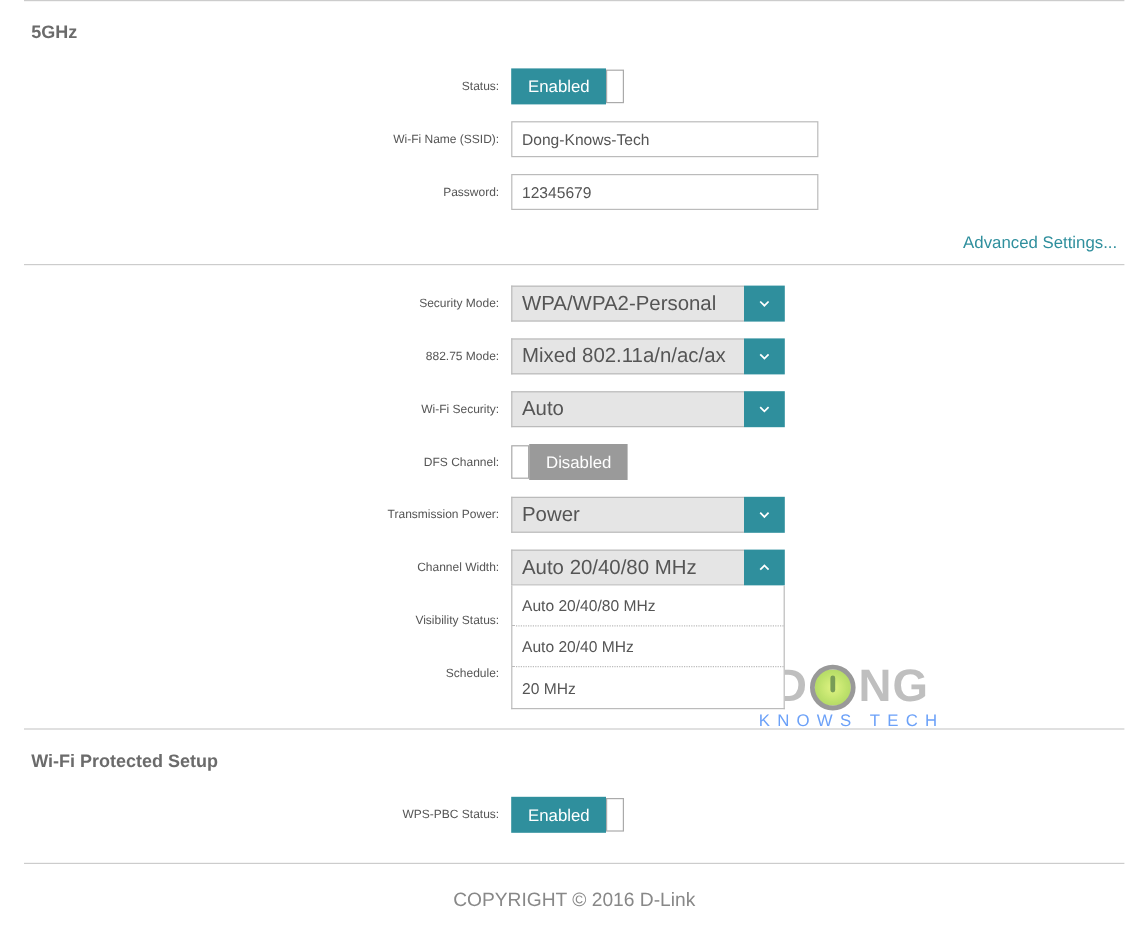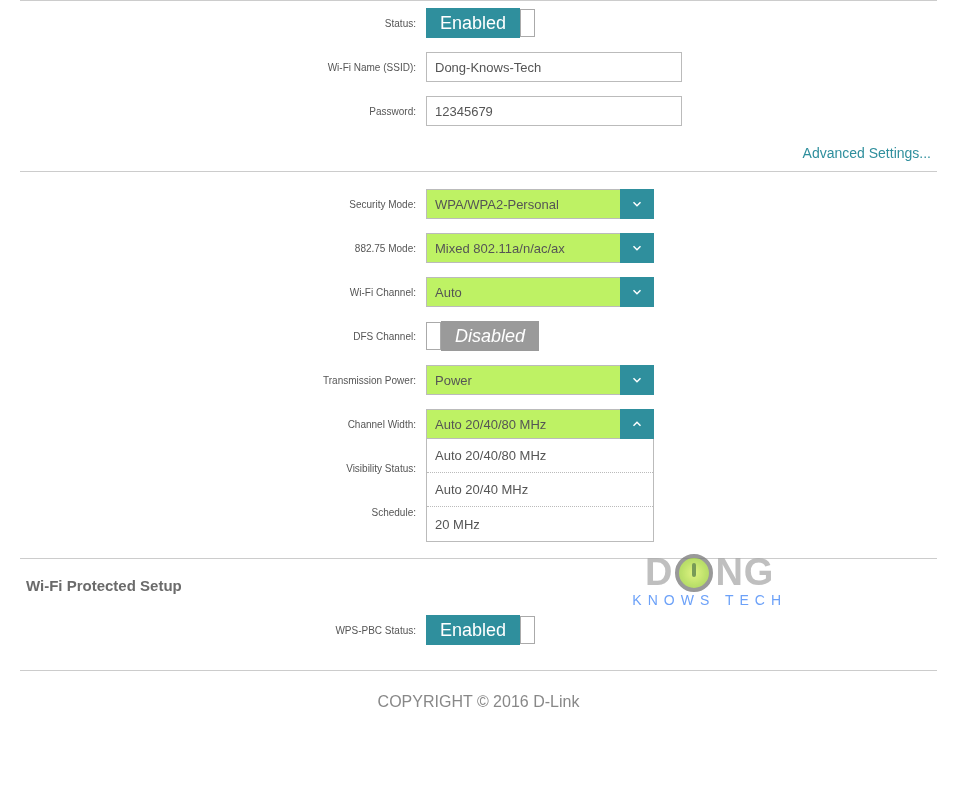--- a/index.html
+++ b/index.html
@@ -57,23 +57,23 @@
     height: 30px;
     position: relative;
   }
   .select-display {
     flex: 1;
     border: 1px solid #bbb;
     border-right: none;
     padding: 0 8px;
     display: flex;
     align-items: center;
-    font-size: 13px;
+    font-size: 17px;
     color: #555;
-    background: #bef264;
+    background: #e5e5e5;
     cursor: pointer;
   }
   .select-caret {
     width: 34px;
     background: #2f8f9d;
     display: flex;
     align-items: center;
     justify-content: center;
     cursor: pointer;
   }
@@ -89,24 +89,24 @@
     height: 28px;
     border: 1px solid #aaa;
     background: #fff;
   }
   .toggle-label {
     height: 30px;
     padding: 0 14px;
     display: flex;
     align-items: center;
     color: #fff;
-    font-size: 18px;
+    font-size: 14px;
   }
   .toggle.enabled .toggle-label { background: #2f8f9d; }
-  .toggle.disabled .toggle-label { background: #9a9a9a; font-style: italic; }
+  .toggle.disabled .toggle-label { background: #9a9a9a; }
   .adv-link-row {
     display: flex;
     justify-content: flex-end;
     padding: 6px 6px 10px 0;
   }
   .adv-link {
     color: #2f8f9d;
     font-size: 14px;
     cursor: pointer;
   }
@@ -181,20 +181,21 @@
     color: #3b82f6;
     margin-top: -2px;
   }
 </style>
 </head>
 <body>
 
 <div class="container">
   <hr class="hr">
 
+  <div class="section-title">5GHz</div>
 
   <div class="form-area">
     <div class="row">
       <div class="label-col">Status:</div>
       <div class="control-col">
         <div class="toggle enabled">
           <span class="toggle-label">Enabled</span>
           <span class="toggle-knob"></span>
         </div>
       </div>
@@ -245,21 +246,21 @@
           <div class="select-caret">
             <svg viewBox="0 0 24 24">
                 <path d="M6 9l6 6 6-6" stroke="#fff" stroke-width="2.5" fill="none"></path>
               </svg>
           </div>
         </div>
       </div>
     </div>
 
     <div class="row">
-      <div class="label-col">Wi-Fi Channel:</div>
+      <div class="label-col">Wi-Fi Security:</div>
       <div class="control-col">
         <div class="select-wrap">
           <div class="select-display">Auto</div>
           <div class="select-caret">
             <svg viewBox="0 0 24 24">
                 <path d="M6 9l6 6 6-6" stroke="#fff" stroke-width="2.5" fill="none"></path>
               </svg>
           </div>
         </div>
       </div>

